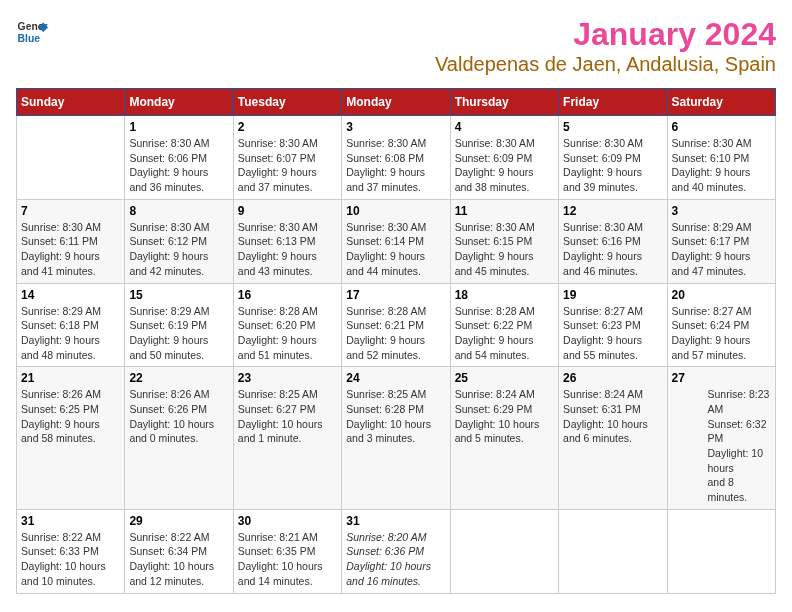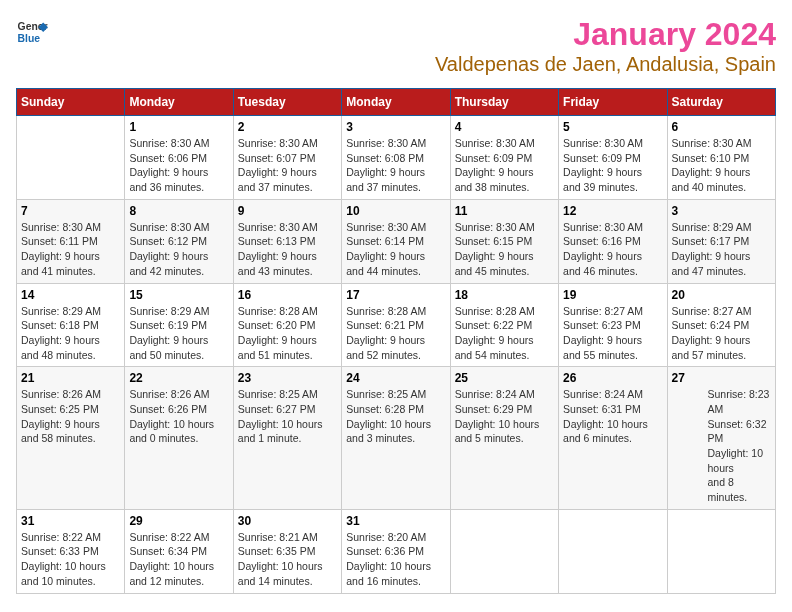--- a/index.html
+++ b/index.html
@@ -324,21 +324,21 @@
         </td>
         <td>
           <span class="day-num">30</span>
           <div class="cell-content" style="white-space: pre-line;">Sunrise: 8:21 AM
 Sunset: 6:35 PM
 Daylight: 10 hours
 and 14 minutes.</div>
         </td>
         <td>
           <span class="day-num">31</span>
-          <div class="cell-content" style="white-space: pre-line;">Sunrise: 8:20 AM
+          <div class="cell-content" style="white-space: pre-line; font-style: italic;">Sunrise: 8:20 AM
 Sunset: 6:36 PM
 Daylight: 10 hours
 and 16 minutes.</div>
         </td>
         <td class="empty"></td>
         <td class="empty"></td>
         <td class="empty"></td>
       </tr>
     </tbody>
 </table>

